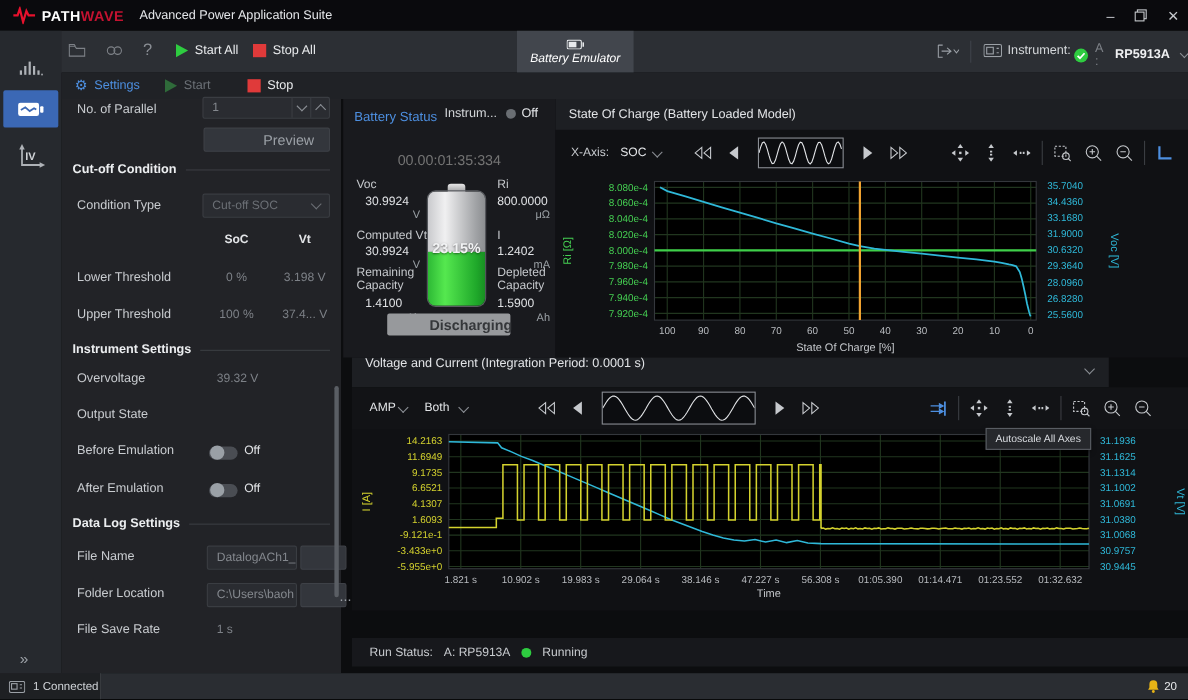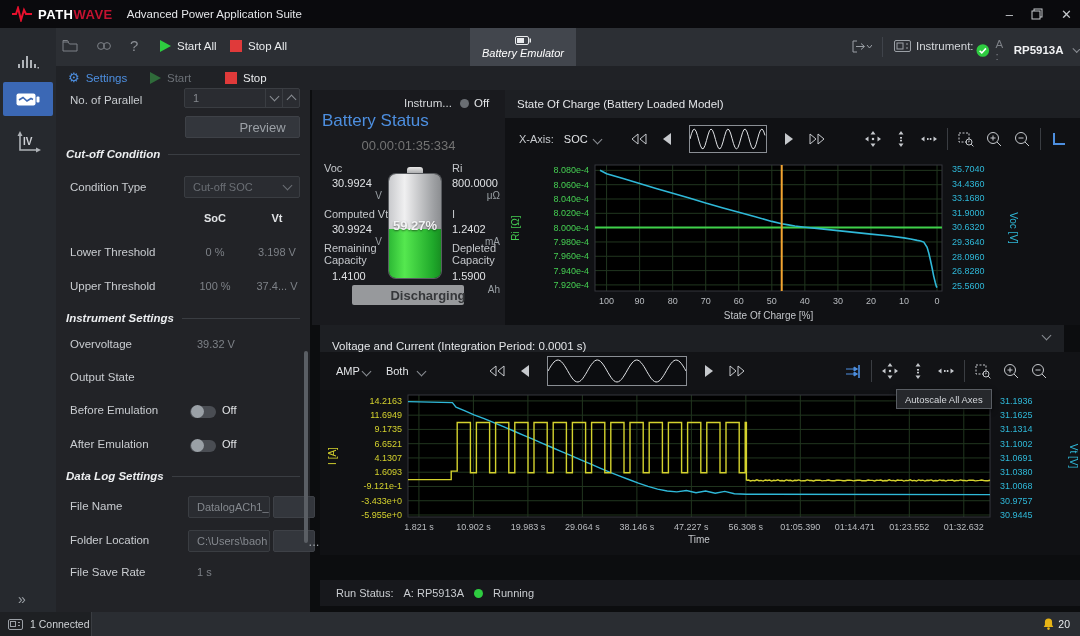--- a/index.html
+++ b/index.html
@@ -24,21 +24,21 @@
   .tab.active{background:#42464d;color:#fff;font-style:italic;}
   
   #subtoolbar{left:56px;top:66px;width:1024px;height:24px;background:#202226;}
   
   #sidebar{left:0;top:28px;width:56px;height:584px;background:#26292e;}
   .sideitem{position:absolute;left:0;width:56px;height:38px;display:flex;align-items:center;justify-content:center;}
   .sideitem.sel{left:3px;width:50px;background:#3b68b5;border-radius:2px;}
   
   #settings-panel{left:56px;top:90px;width:254px;height:522px;background:#222327;}
   .lbl{position:absolute;left:14px;color:#c9ccd0;font-size:11.5px;text-align:right;}
-  .sechead{position:absolute;left:10px;right:10px;display:flex;align-items:center;gap:8px;color:#eceef0;font-weight:bold;font-size:11.5px;font-style:italic;}
+  .sechead{position:absolute;left:10px;right:10px;display:flex;align-items:center;gap:8px;color:#eceef0;font-weight:bold;font-size:11.5px;}
   .sechead:after{content:"";flex:1;height:1px;background:#3a3d42;}
   .inputbox{position:absolute;background:#2a2c31;border:1px solid #3a3d42;border-radius:2px;color:#84888e;display:flex;align-items:center;padding:0 8px;box-sizing:border-box;}
   .dimval{color:#7d8187;}
   .chev{display:inline-block;width:6px;height:6px;border-right:1.6px solid #8a8e94;border-bottom:1.6px solid #8a8e94;transform:rotate(45deg);margin-top:-3px;}
   .chev.up{transform:rotate(225deg);margin-top:3px;}
   .btn{position:absolute;background:#33363c;border:1px solid #3e4147;border-radius:2px;color:#9ba0a6;display:flex;align-items:center;justify-content:center;font-size:13px;box-sizing:border-box;padding-left:40px;}
   .toggle{position:absolute;width:26px;height:12px;background:#4a4d53;border-radius:6px;}
   .toggle .knob{position:absolute;left:1px;top:-1px;width:13px;height:13px;border-radius:50%;background:#9aa0a6;}
   
   #battery-panel{left:312px;top:90px;width:193px;height:235px;background:#191a1e;}
@@ -48,21 +48,21 @@
   .tool-ic{width:28px;height:26px;display:flex;align-items:center;justify-content:center;}
   .sep{width:1px;height:22px;background:#3a3d42;margin:0 4px;}
   .wavebox{border:1px solid #8a8e94;background:#0c0d10;}
   
   #bat-body{position:absolute;left:77px;top:84px;width:52px;height:104px;border-radius:7px;overflow:hidden;box-shadow:0 0 0 1px #5a5d61;}
   #bat-cap{position:absolute;left:95px;top:77px;width:16px;height:8px;border-radius:3px 3px 0 0;background:linear-gradient(180deg,#e8e8e8,#9a9b9e);}
   .bat-top{position:absolute;left:0;top:0;width:100%;height:53%;background:linear-gradient(90deg,#c9cacd,#f0f0f1 30%,#9fa1a4 85%,#8c8e91);}
   .bat-green{position:absolute;left:0;bottom:0;width:100%;height:47%;background:linear-gradient(90deg,#2db935,#55e84f 30%,#1fa82a 85%,#188f22);}
   #bat-pct{position:absolute;left:62px;top:128px;width:82px;text-align:center;color:#f2f3f4;font-weight:bold;font-size:13px;text-shadow:0 1px 2px rgba(0,0,0,.55);}
   
-  #vc-header{left:320px;top:325px;width:744px;height:27px;background:#1d1f23;display:flex;align-items:flex-end;padding-left:12px;box-sizing:border-box;color:#e2e4e7;font-size:11.5px;}
+  #vc-header{left:320px;top:325px;width:688px;height:27px;background:#1d1f23;display:flex;align-items:flex-start;padding-left:12px;box-sizing:border-box;color:#e2e4e7;font-size:11.5px;}
   #vc-toolbar-bg{left:320px;top:352px;width:760px;height:38px;background:#121316;}
   #status-header{left:320px;top:555px;width:760px;height:25px;background:#1d1f23;display:flex;align-items:center;padding-left:12px;box-sizing:border-box;color:#e2e4e7;font-size:11px;}
   #run-status{left:320px;top:580px;width:760px;height:26px;background:#17181c;display:flex;align-items:center;gap:10px;padding-left:16px;box-sizing:border-box;color:#c9ccd0;font-size:11px;}
   .dot{width:9px;height:9px;border-radius:50%;}
   #tooltip{left:896px;top:389px;height:18px;padding:0 8px;background:#26282c;border:1px solid #595d63;color:#d6d9dd;font-size:9.5px;display:flex;align-items:center;box-shadow:0 2px 5px rgba(0,0,0,.6);z-index:5;}
   
   #statusbar{left:0;top:612px;width:1080px;height:24px;background:#2a2d32;}
   #connected-tab{position:absolute;left:0;top:0;width:92px;height:24px;background:#1e2023;border-right:1px solid #3a3d42;display:flex;align-items:center;gap:7px;padding-left:8px;box-sizing:border-box;color:#cfd2d6;font-size:10.5px;}
   #alerts{position:absolute;right:10px;top:0;height:24px;display:flex;align-items:center;gap:4px;color:#e8eaec;font-size:10.5px;}
   .mini-scroll{position:absolute;background:#5a5e64;border-radius:2px;}
@@ -269,21 +269,21 @@
       </div>
     <div class="btn" style="left:217px;top:440px;width:26px;height:22px">...</div>
 
     <div class="lbl" style="top:476px">File Save Rate</div>
     <div class="abs dimval" style="left:141px;top:476px">1 s</div>
 
     <div class="mini-scroll" style="left:248px;top:261px;width:4px;height:192px"></div>
   </div>
 
   <div id="battery-panel" class="abs">
-    <div class="abs" style="left:10px;top:21px;color:#4d8fe0;font-size:17px">Battery Status</div>
+    <div class="abs" style="left:10px;top:9px;color:#4d8fe0;font-size:12px">Battery Status</div>
     <div class="abs" style="left:92px;top:7px;color:#d4d7da;font-size:11.5px">Instrum...</div>
     <div class="dot abs" style="left:148px;top:9px;background:#6a6e73"></div>
     <div class="abs" style="left:162px;top:7px;color:#e2e4e7;font-size:11.5px">Off</div>
 
     <div class="abs" style="left:0;top:48px;width:193px;text-align:center;color:#737373;font-size:13px">00.00:01:35:334</div>
 
     <div class="abs" style="left:12px;top:72px;color:#c4c7cb">Voc</div>
     <div class="abs" style="left:20px;top:87px;color:#dfe1e4">30.9924</div>
     <div class="abs" style="left:12px;top:100px;width:58px;text-align:right;color:#9aa0a5;font-size:10px">V</div>
 
@@ -305,21 +305,21 @@
 
     <div class="abs" style="left:140px;top:152px;width:50px;color:#c4c7cb;line-height:12px">Depleted Capacity</div>
     <div class="abs" style="left:140px;top:180px;color:#dfe1e4">1.5900</div>
     <div class="abs" style="left:130px;top:194px;width:58px;text-align:right;color:#9aa0a5;font-size:10px">Ah</div>
 
     <div id="bat-cap"></div>
     <div id="bat-body">
       <div class="bat-top"></div>
       <div class="bat-green"></div>
     </div>
-    <div id="bat-pct">59.27%</div>
+    <div id="bat-pct">23.15%</div>
 
     <div class="btn" style="left:40px;top:195px;width:112px;height:20px;background:#97999c;border:none;color:#35373a;font-weight:bold">Discharging</div>
   </div>
 
   <div id="soc-panel" class="abs">
     <div class="panel-header">
         <span>State Of Charge (Battery Loaded Model)</span>
       </div>
     <div class="chart-toolbar" style="left:0;top:28px;width:575px;height:42px">
       <span style="margin-left:14px;color:#c6c9cd">X-Axis:</span>

